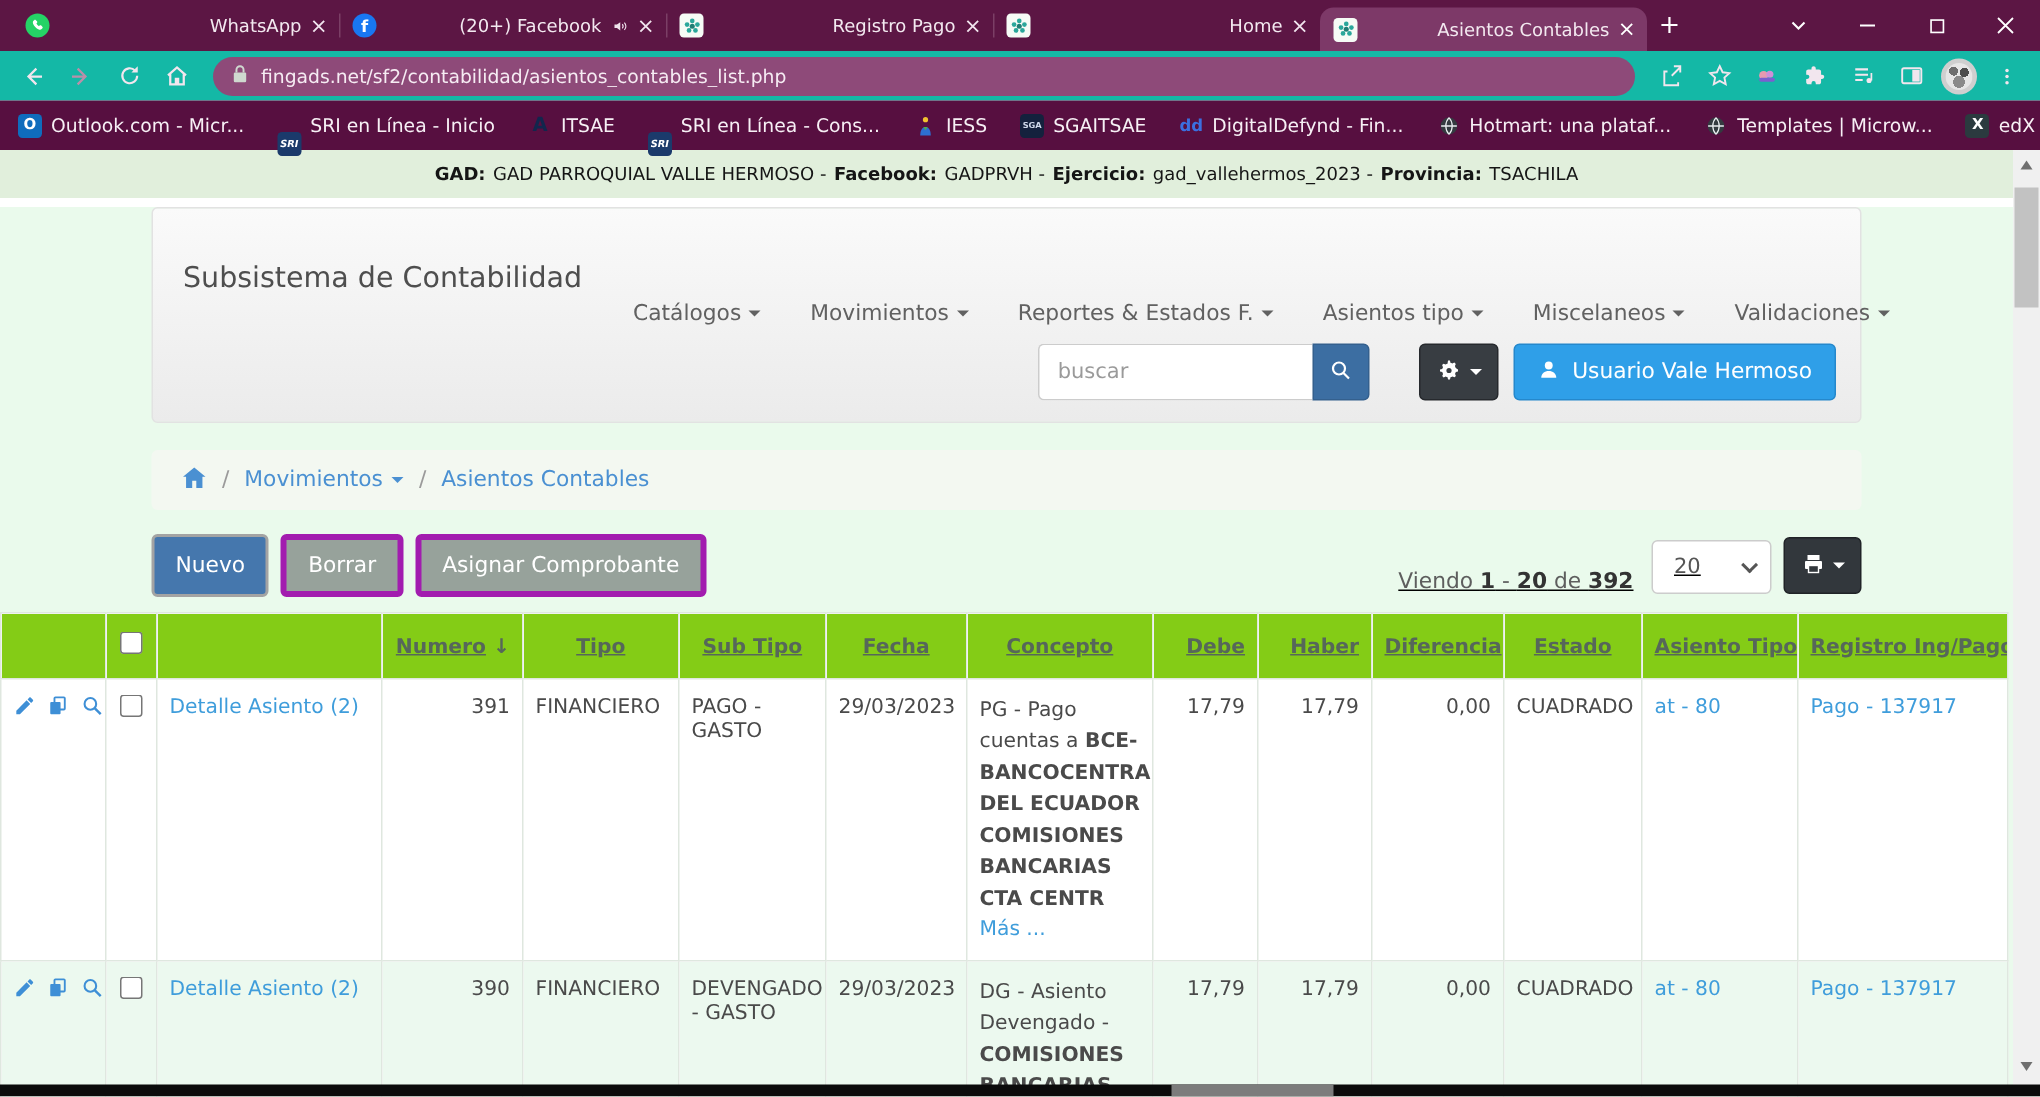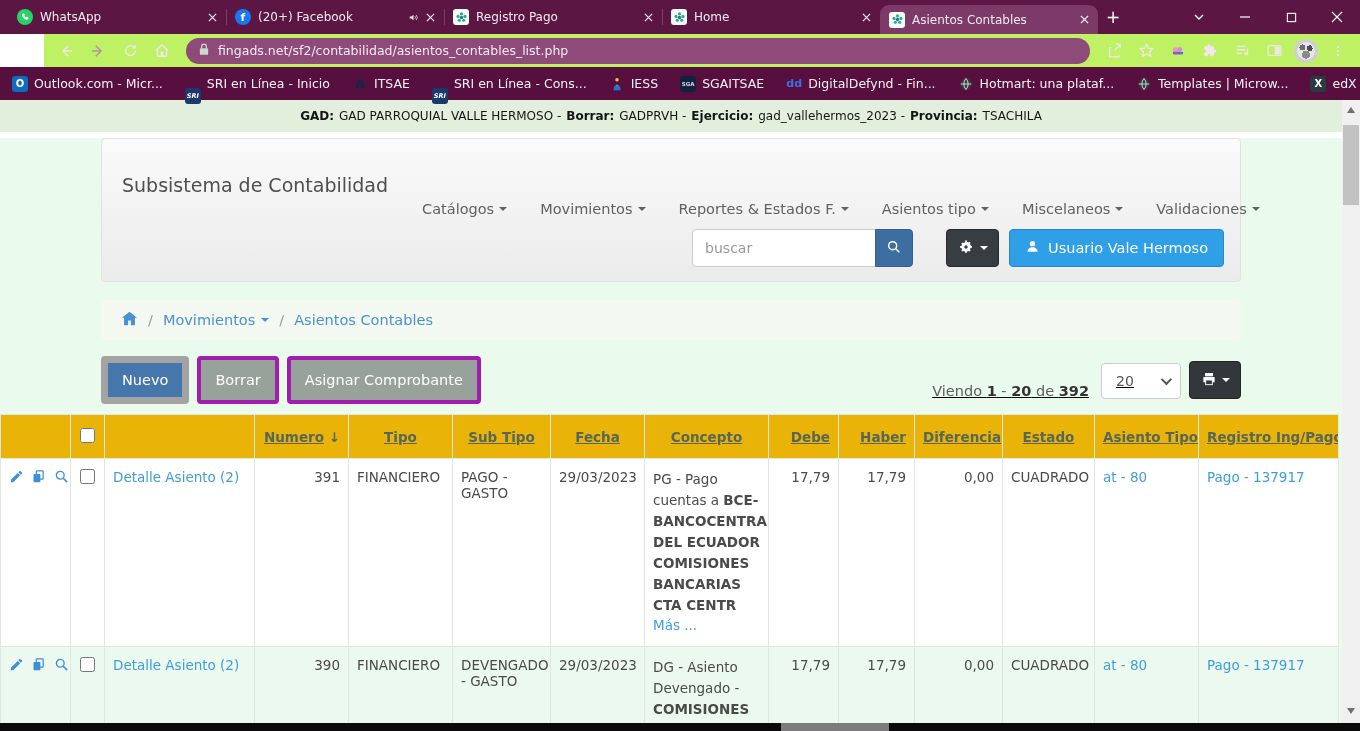--- a/index.html
+++ b/index.html
@@ -1,35 +1,35 @@
 <!DOCTYPE html>
 <html><head>
 <meta charset="utf-8">
 <style>
   * { box-sizing: border-box; margin: 0; padding: 0; }
   html,body { width:1360px; height:731px; overflow:hidden; }
   body { font-family:"DejaVu Sans","Liberation Sans",sans-serif; background:#fff; position:relative; }
 
   
   .tabstrip { height:34px; background:#5c1644; display:flex; align-items:stretch; padding-left:8px; }
-  .tab { width:218px; display:flex; align-items:center; gap:7px; padding:0 9px; color:#f3e9f0; font-size:12px; cursor:default; position:relative; }
+  .tab { width:218px; display:flex; align-items:center; gap:7px; padding:0 9px; color:#f3e9f0; font-size:12px; cursor:default; position:relative;text-align:right; }
   .tab.divider::before { content:""; position:absolute; left:0; top:9px; bottom:9px; width:1px; background:#97648487; }
   .tab-title { flex:1; white-space:nowrap; overflow:hidden; text-overflow:ellipsis; }
   .tab.active { margin-top:5px; height:29px; background:#7d3968; border-radius:9px 9px 0 0; }
   .fav { width:16px; height:16px; flex:0 0 16px; display:inline-flex; align-items:center; justify-content:center; border-radius:3px; font-weight:bold; }
   .fav.circle { border-radius:50%; }
   .fav.wa { background:#25d366; }
   .fav.fb { background:#1877f2; color:#fff; font-size:11px; }
   .fav.fg { background:#f6fbf6; }
   .tab-close, .tab-audio { flex:0 0 auto; display:inline-flex; }
   .newtab-btn { width:30px; display:flex; align-items:center; justify-content:center; color:#fff; font-size:17px; }
   .win-controls { margin-left:auto; display:flex; align-items:center; }
   .win-btn { width:46px; height:34px; display:flex; align-items:center; justify-content:center; color:#fff; }
 
-  .toolbar { height:33px; background:#bef264; display:flex; align-items:center; padding:0 8px; gap:4px;margin-left:44px; }
+  .toolbar { height:33px; background:#14b8a6; display:flex; align-items:center; padding:0 8px; gap:4px; }
   .tbtn { width:28px; height:28px; display:inline-flex; align-items:center; justify-content:center; color:#f2e6ee; }
   .tbtn.dim { color:#bb8fa9; }
   .urlbar { flex:1; height:26px; margin:0 6px; background:#8e4a79; border-radius:13px; display:flex; align-items:center; gap:8px; padding:0 12px; color:#f6ecf3; }
   .url-text { font-size:12.5px; white-space:nowrap; overflow:hidden; }
   .avatar { width:24px; height:24px; border-radius:50%; background:#cfcfcf; overflow:hidden; position:relative; }
   .avatar::after { content:""; position:absolute; inset:3px; border-radius:50%; background:
     radial-gradient(circle at 30% 30%, #6d6d6d 0 3px, transparent 3px),
     radial-gradient(circle at 70% 35%, #4c4c4c 0 3px, transparent 3px),
     radial-gradient(circle at 50% 70%, #8a8a8a 0 4px, #e6e6e6 4px); }
 
@@ -62,33 +62,33 @@
   .gear-btn { margin-left:33px; width:53px; height:38px; background:#383d42; border:1px solid #26292d; border-radius:4px; display:flex; align-items:center; justify-content:center; gap:6px; color:#fff; }
   .user-btn { margin-left:10px; height:38px; background:#2f9fe8; border:1px solid #2588cc; border-radius:4px; display:flex; align-items:center; justify-content:center; gap:8px; padding:0 15px; color:#fff; font-size:14.5px; font-family:inherit; white-space:nowrap; }
 
   .breadcrumb { width:1140px; margin:18px auto 0; height:40px; background:#f3f8f1; border-radius:4px; display:flex; align-items:center; gap:10px; padding:0 20px; font-size:14.5px; }
   .crumb { color:#4a90d2; display:flex; align-items:center; gap:6px; cursor:pointer; }
   .crumb-sep { color:#9a9a9a; }
 
   .actions-row { width:1140px; margin:16px auto 0; display:flex; align-items:center; justify-content:space-between; }
   .left-buttons { display:flex; gap:8px; }
   .btn { font-size:14.5px; font-family:inherit; color:#fff; border-radius:4px; padding:9px 14px; cursor:pointer; }
-  .btn.primary { background:#4577ad; border:7px solid #a3a3a3; }
+  .btn.primary { background:#4577ad; border:2px solid #a3a3a3; }
   .btn.gray { background:#97a29b; border:4px solid #a21caf; }
   .paging { display:flex; align-items:flex-end;text-decoration:underline; }
   .viendo { font-size:14.5px; color:#5e5e5e; white-space:pre; }
   .viendo b { color:#333; }
   .page-size-select { margin-left:12px; width:80px; height:36px; background:#fff; border:1px solid #ccc; border-radius:4px; display:flex; align-items:center; justify-content:space-between; padding:0 11px 0 14px; font-size:14px; color:#555; }
   .sel-caret { width:8px; height:8px; border-right:2px solid #555; border-bottom:2px solid #555; transform:rotate(45deg) translateY(-2px); }
   .print-btn { margin-left:8px; width:52px; height:38px; background:#32373c; border:1px solid #202327; border-radius:4px; display:flex; align-items:center; justify-content:center; gap:5px; color:#fff; }
 
   
   table.grid { margin-top:10px; width:1338px; border-collapse:collapse; table-layout:fixed; background:#fff; font-size:13.5px; color:#4a4a4a; }
   table.grid th, table.grid td { border:1px solid #dfe7df; padding:10px 8px; vertical-align:top; overflow:hidden; }
-  table.grid thead th { background:#eab308; color:#56675a; font-weight:bold; height:44px; vertical-align:middle; white-space:nowrap; }
+  table.grid thead th { background:#84cc16; color:#56675a; font-weight:bold; height:44px; vertical-align:middle; white-space:nowrap; }
   .th-link { text-decoration:underline; cursor:pointer; }
   table.grid th:nth-child(4), table.grid td:nth-child(4),
   table.grid th:nth-child(9), table.grid td:nth-child(9),
   table.grid th:nth-child(10), table.grid td:nth-child(10),
   table.grid th:nth-child(11), table.grid td:nth-child(11) { text-align:right; }
   tr.row { height:157px; }
   tr.row.alt td { background:#ecf9ef; }
   a.tlink { color:#3f9ddb; text-decoration:none; cursor:pointer; }
   .acts { white-space:nowrap; }
   .acts svg { margin-right:3px; cursor:pointer; }
@@ -359,21 +359,21 @@
   <div class="bm">
     <span class="bm-ico edx">X</span>
     <span>edX | Cursos en líne...</span>
   </div>
 
 </div>
 
 <div class="gad-bar">
   <b>GAD:</b>
   <span>GAD PARROQUIAL VALLE HERMOSO -</span>
-  <b>Borrar:</b>
+  <b>Facebook:</b>
   <span>GADPRVH -</span>
   <b>Ejercicio:</b>
   <span>gad_vallehermos_2023 -</span>
   <b>Provincia:</b>
   <span>TSACHILA</span>
 </div>
 
 <div class="app">
 
   <div class="navbar">

